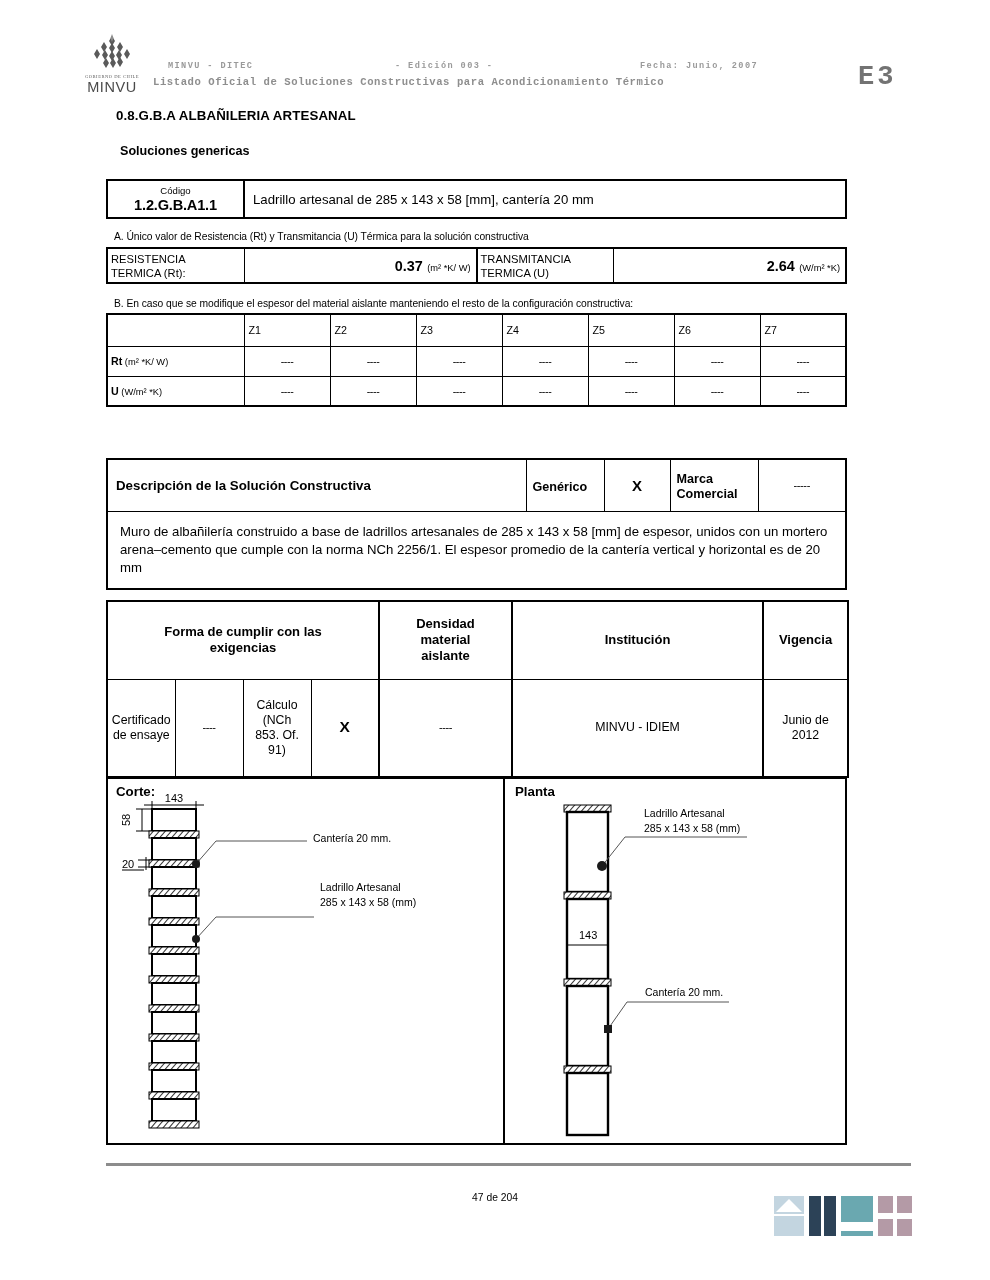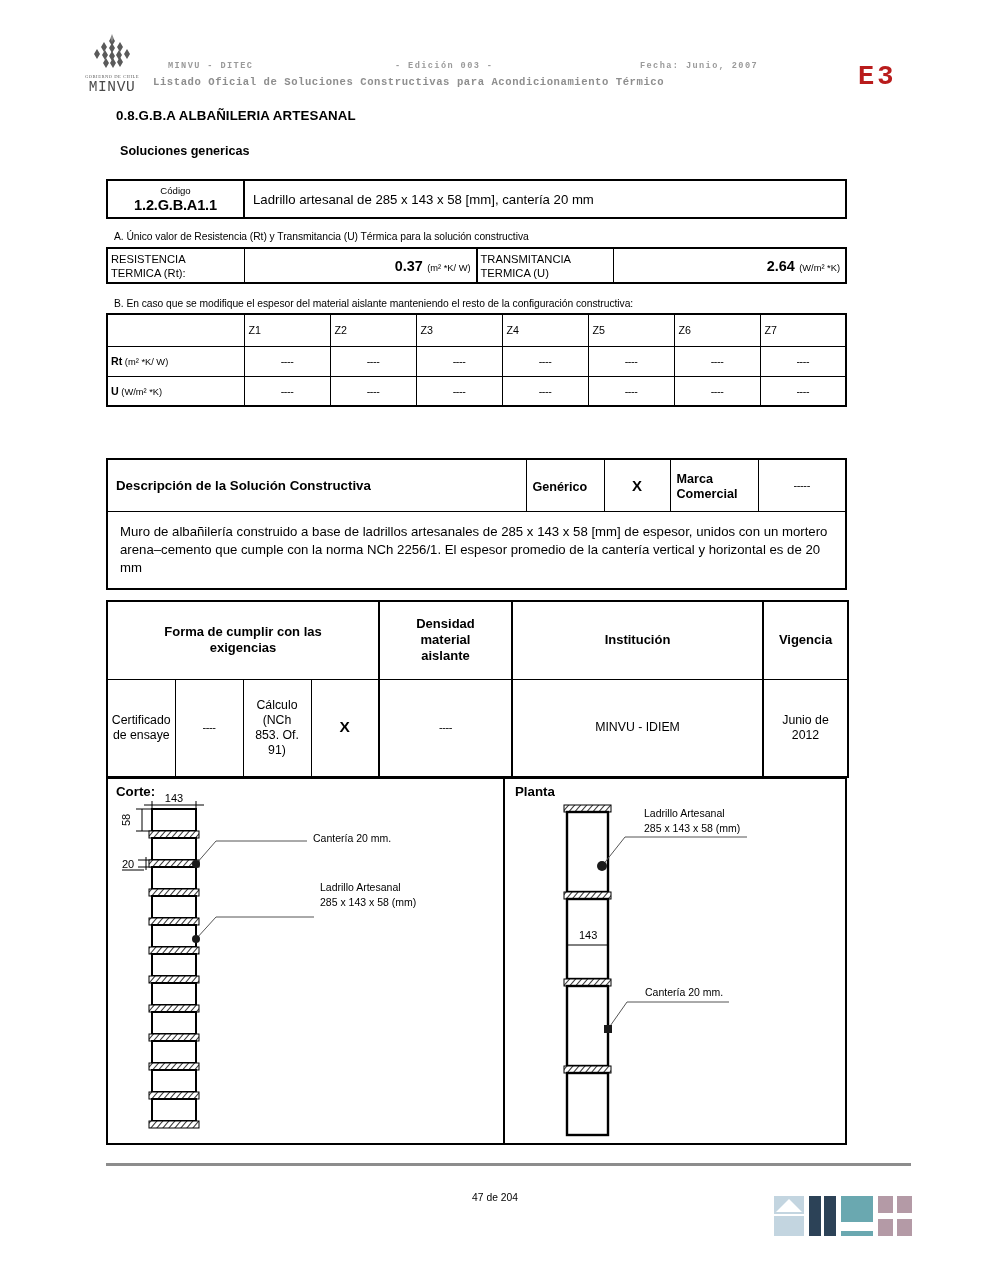--- a/index.html
+++ b/index.html
@@ -22,39 +22,39 @@
     text-align: center;
   }
   .logo-star { width: 100%; height: 40px; display:block; }
   .logo-gob {
     font-size: 4.6px; letter-spacing: .5px; color: #5d5d5d;
     font-family: "Liberation Serif", serif; line-height: 1;
     margin-top: 1px;
   }
   .logo-minvu {
     font-size: 14.5px; letter-spacing: .6px; color: #4a4a4a;
-    font-family: Liberation Mono, monospace; line-height: 1.05;
+    font-family: Liberation Sans, sans-serif; line-height: 1.05;
   }
   .hdr-line1 {
     position: absolute; top: 61px; left: 168px; width: 700px;
     font-size: 8.6px; color: #9a9a9a; letter-spacing: 1.4px;
     font-family: "Liberation Mono", monospace; font-weight: bold;
   }
   .hdr-l1-a { position:absolute; left:0; }
   .hdr-l1-b { position:absolute; left:227px; }
   .hdr-l1-c { position:absolute; left:472px; }
   .hdr-line2 {
     position: absolute; top: 76px; left: 153px; width: 690px;
     font-size: 10.6px; color: #8e8e8e; letter-spacing: .55px;
     font-family: "Liberation Mono", monospace; font-weight: bold;
     white-space: nowrap;
   }
   .hdr-e3 {
     position: absolute; top: 62px; left: 858px;
-    font-size: 27px; color: #b91c1c; letter-spacing: 3px;
+    font-size: 27px; color: #737373; letter-spacing: 3px;
     font-family: "Liberation Mono", monospace; font-weight: bold;
   }
 
   
   .sec-title {
     position: absolute; left: 116px; top: 108px;
     font-size: 13.3px; font-weight: bold; letter-spacing: .1px;
   }
   .sub-title {
     position: absolute; left: 120px; top: 144px;

